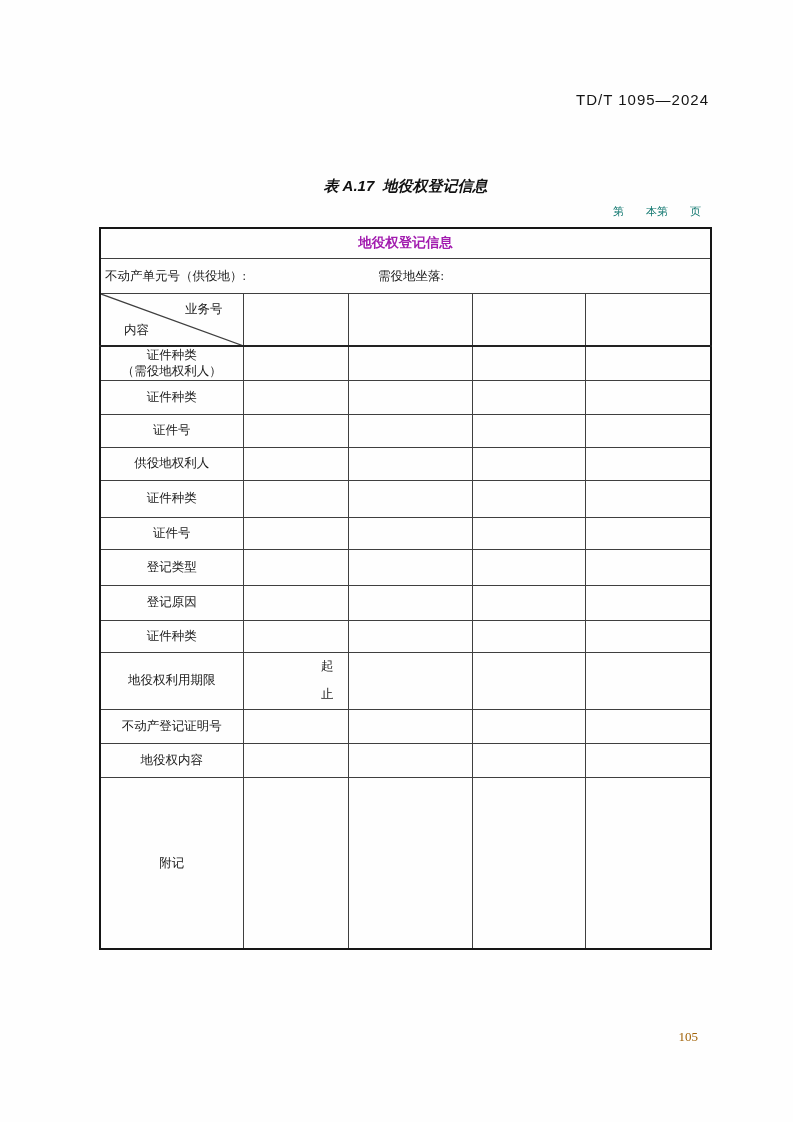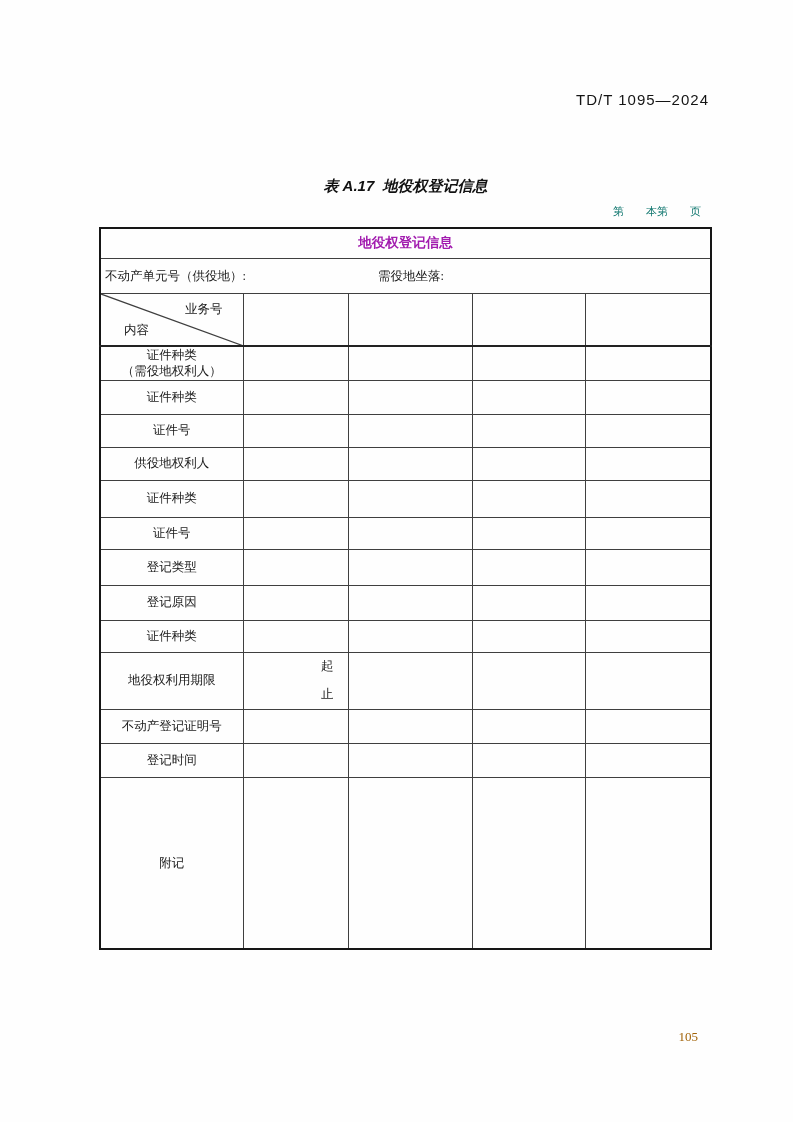--- a/index.html
+++ b/index.html
@@ -193,21 +193,21 @@
 
     <tr style="height:34px">
       <td class="label">不动产登记证明号</td>
       <td></td>
           <td></td>
           <td></td>
           <td></td>
     </tr>
 
     <tr style="height:34px">
-      <td class="label">登记时间</td>
+      <td class="label">地役权内容</td>
       <td></td>
           <td></td>
           <td></td>
           <td></td>
     </tr>
 
 
     <tr style="height:172px">
       <td class="label">附记</td>
       <td></td>

